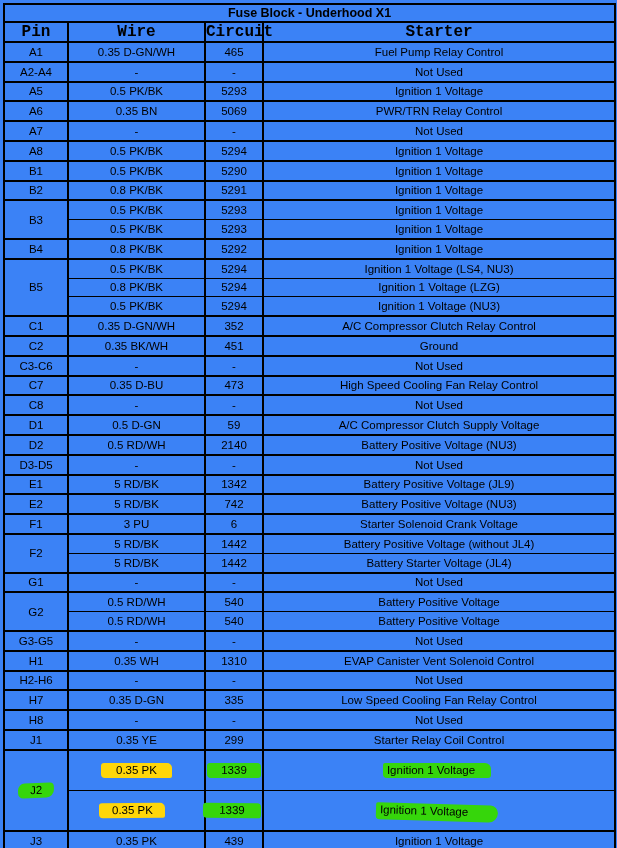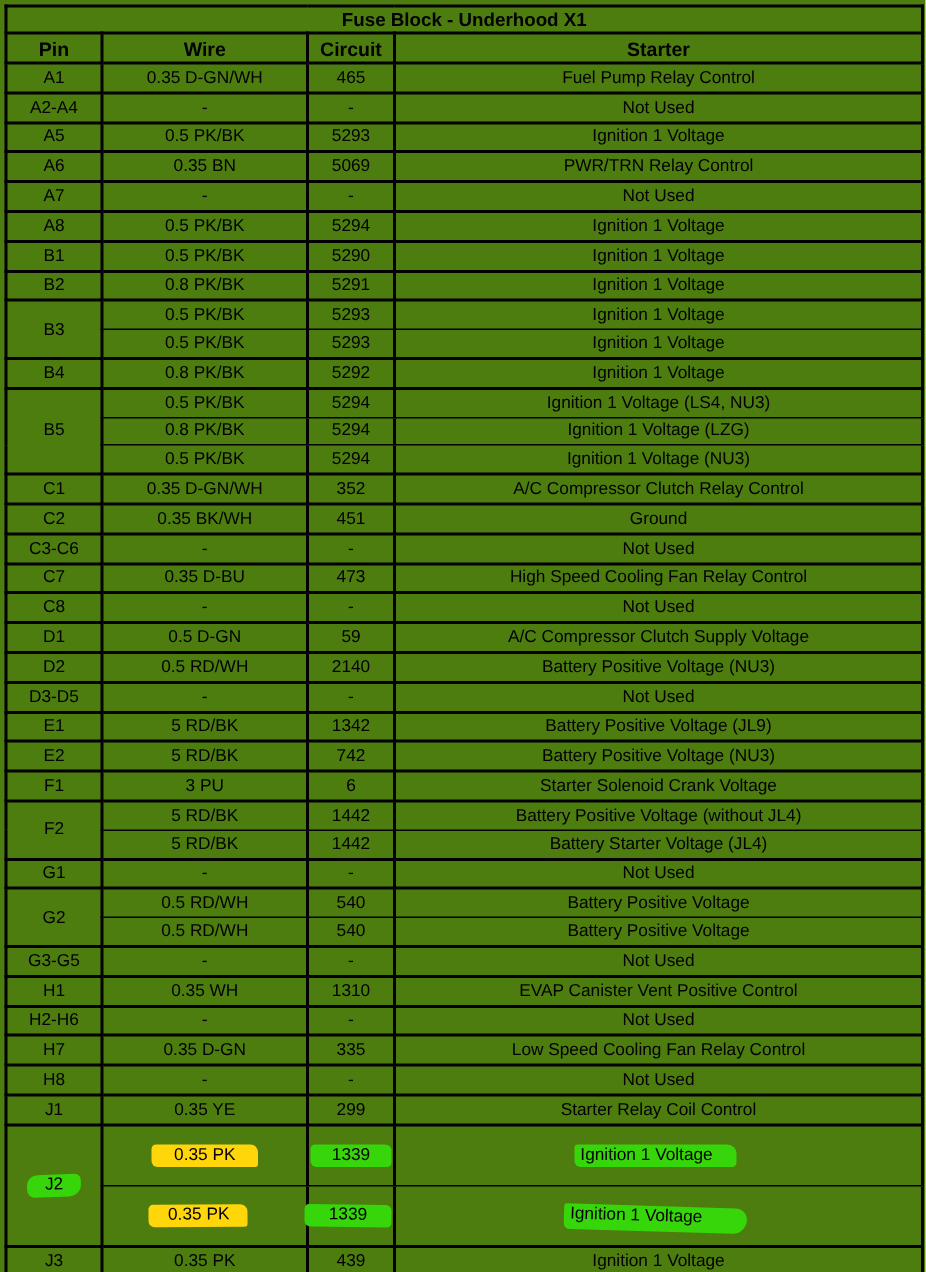--- a/index.html
+++ b/index.html
@@ -8,21 +8,21 @@
     background: #ffffff;
     width: 617px;
     height: 848px;
     overflow: hidden;
     font-family: "Liberation Sans", sans-serif;
   }
   .page {
     position: relative;
     width: 617px;
     height: 848px;
-    background: #4d7c0f;
+    background: #3b82f6;
   }
   table.fuse-table {
     position: absolute;
     left: 3px;
     top: 3px;
     width: 611px;
     border-collapse: collapse;
     table-layout: fixed;
   }
   table.fuse-table th,
@@ -35,23 +35,24 @@
     white-space: nowrap;
   }
   tr.title-row th {
     height: 16px;
     font-size: 12.5px;
     font-weight: bold;
     text-align: center;
   }
   tr.header-row th {
     height: 18px;
-    font-size: 13px;
+    font-size: 16px;
     font-weight: bold;
     text-align: center;
+    font-family: Liberation Mono, monospace;
   }
   tbody td {
     height: 17.8px;
     font-size: 11.5px;
     font-weight: normal;
   }
   td.pin, td.wire, td.circuit {
     text-align: center;
   }
   td.function {
@@ -307,21 +308,21 @@
         <tr>
           <td class="pin" rowspan="1"><span>G3-G5</span></td>
           <td class="wire"><span>-</span></td>
           <td class="circuit"><span>-</span></td>
           <td class="function"><span>Not Used</span></td>
         </tr>
         <tr>
           <td class="pin" rowspan="1"><span>H1</span></td>
           <td class="wire"><span>0.35 WH</span></td>
           <td class="circuit"><span>1310</span></td>
-          <td class="function"><span>EVAP Canister Vent Positive Control</span></td>
+          <td class="function"><span>EVAP Canister Vent Solenoid Control</span></td>
         </tr>
         <tr>
           <td class="pin" rowspan="1"><span>H2-H6</span></td>
           <td class="wire"><span>-</span></td>
           <td class="circuit"><span>-</span></td>
           <td class="function"><span>Not Used</span></td>
         </tr>
         <tr>
           <td class="pin" rowspan="1"><span>H7</span></td>
           <td class="wire"><span>0.35 D-GN</span></td>

